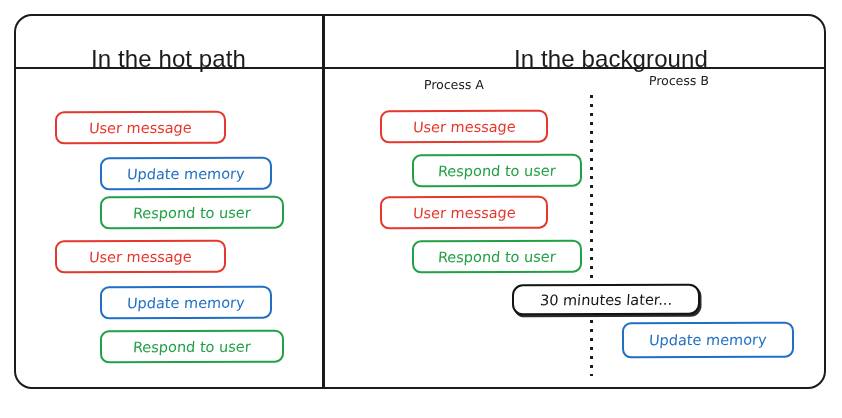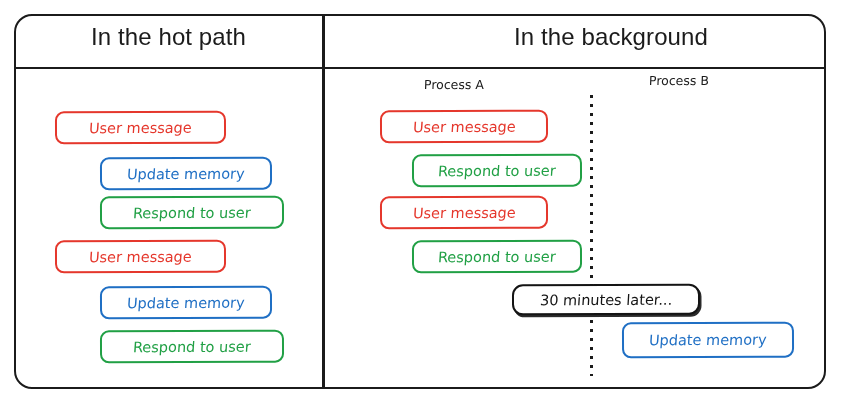--- a/index.html
+++ b/index.html
@@ -44,21 +44,21 @@
     position: absolute;
     left: 14px;
     top: 67px;
     width: 812px;
     height: 2px;
     background: #1b1b1b;
   }
   
   .col-header {
     position: absolute;
-    top: 20px;
+    top: 42px;
     height: 34px;
     line-height: 34px;
     text-align: center;
     font-family: "Liberation Sans", sans-serif;
     font-size: 24px;
     color: #1b1b1b;
     letter-spacing: 0.1px;
   }
   .col-header.left  { left: 16px;  width: 305px; }
   .col-header.right { left: 325px; width: 572px; }

